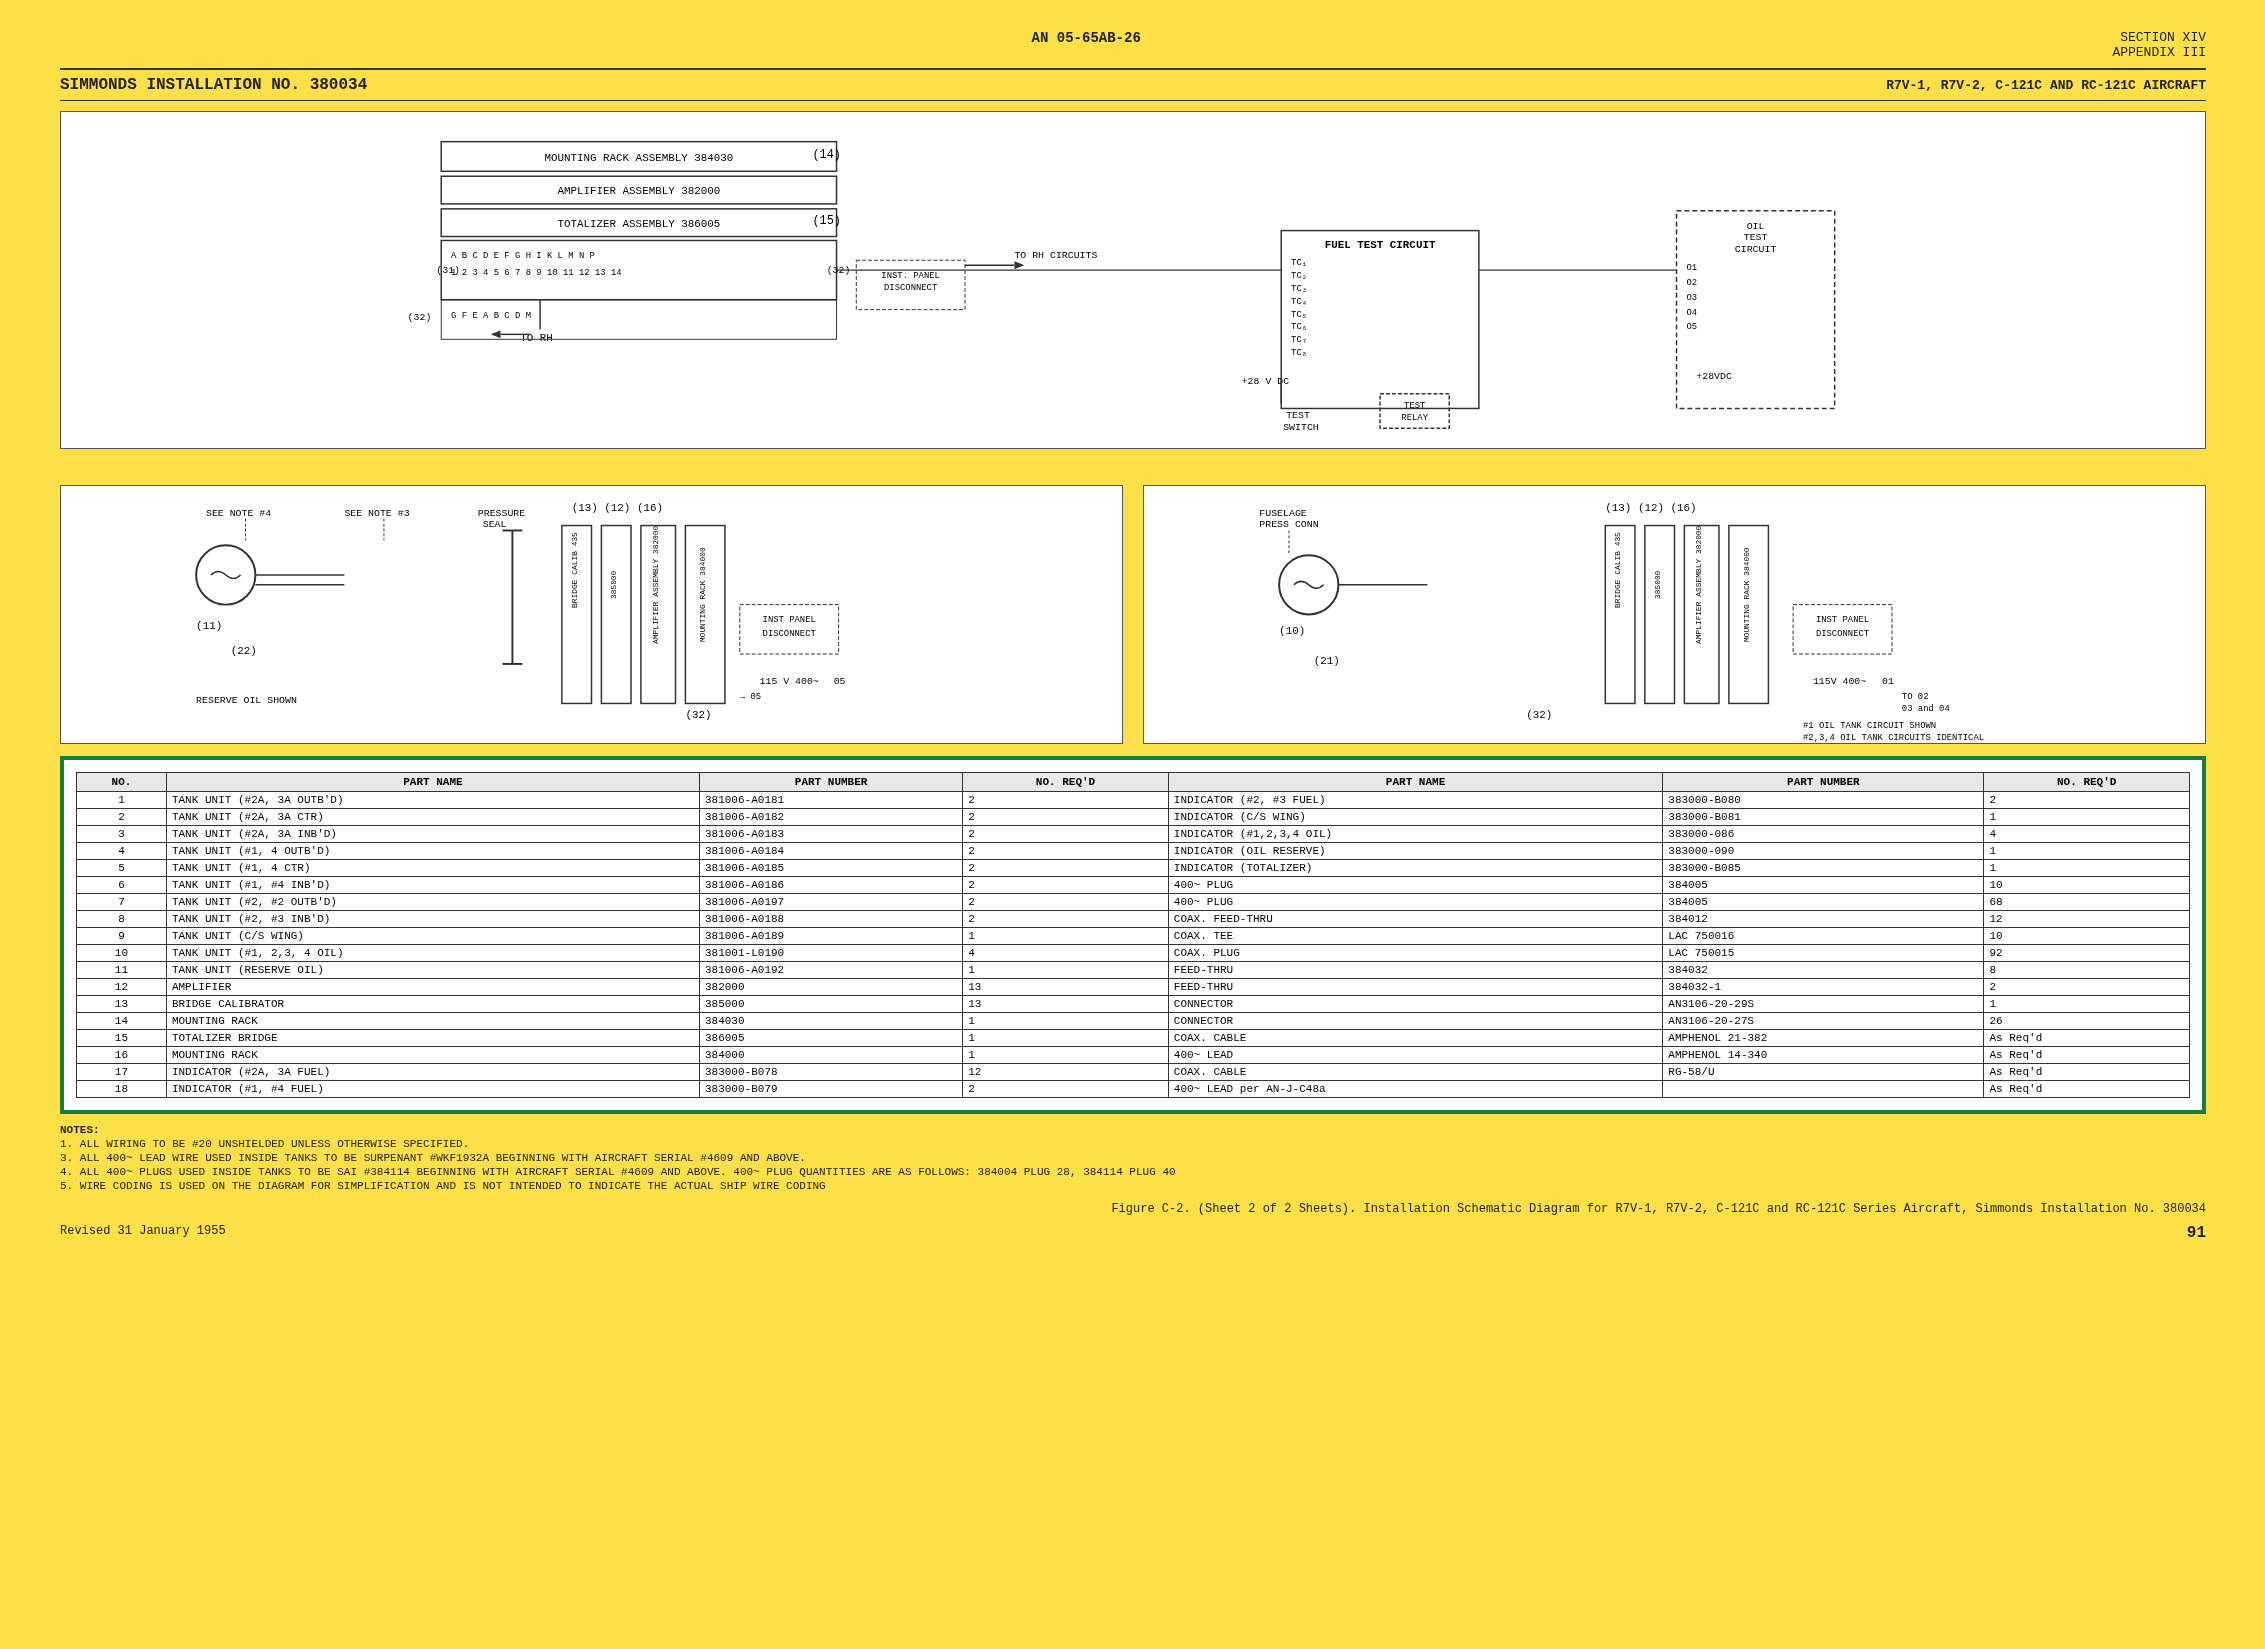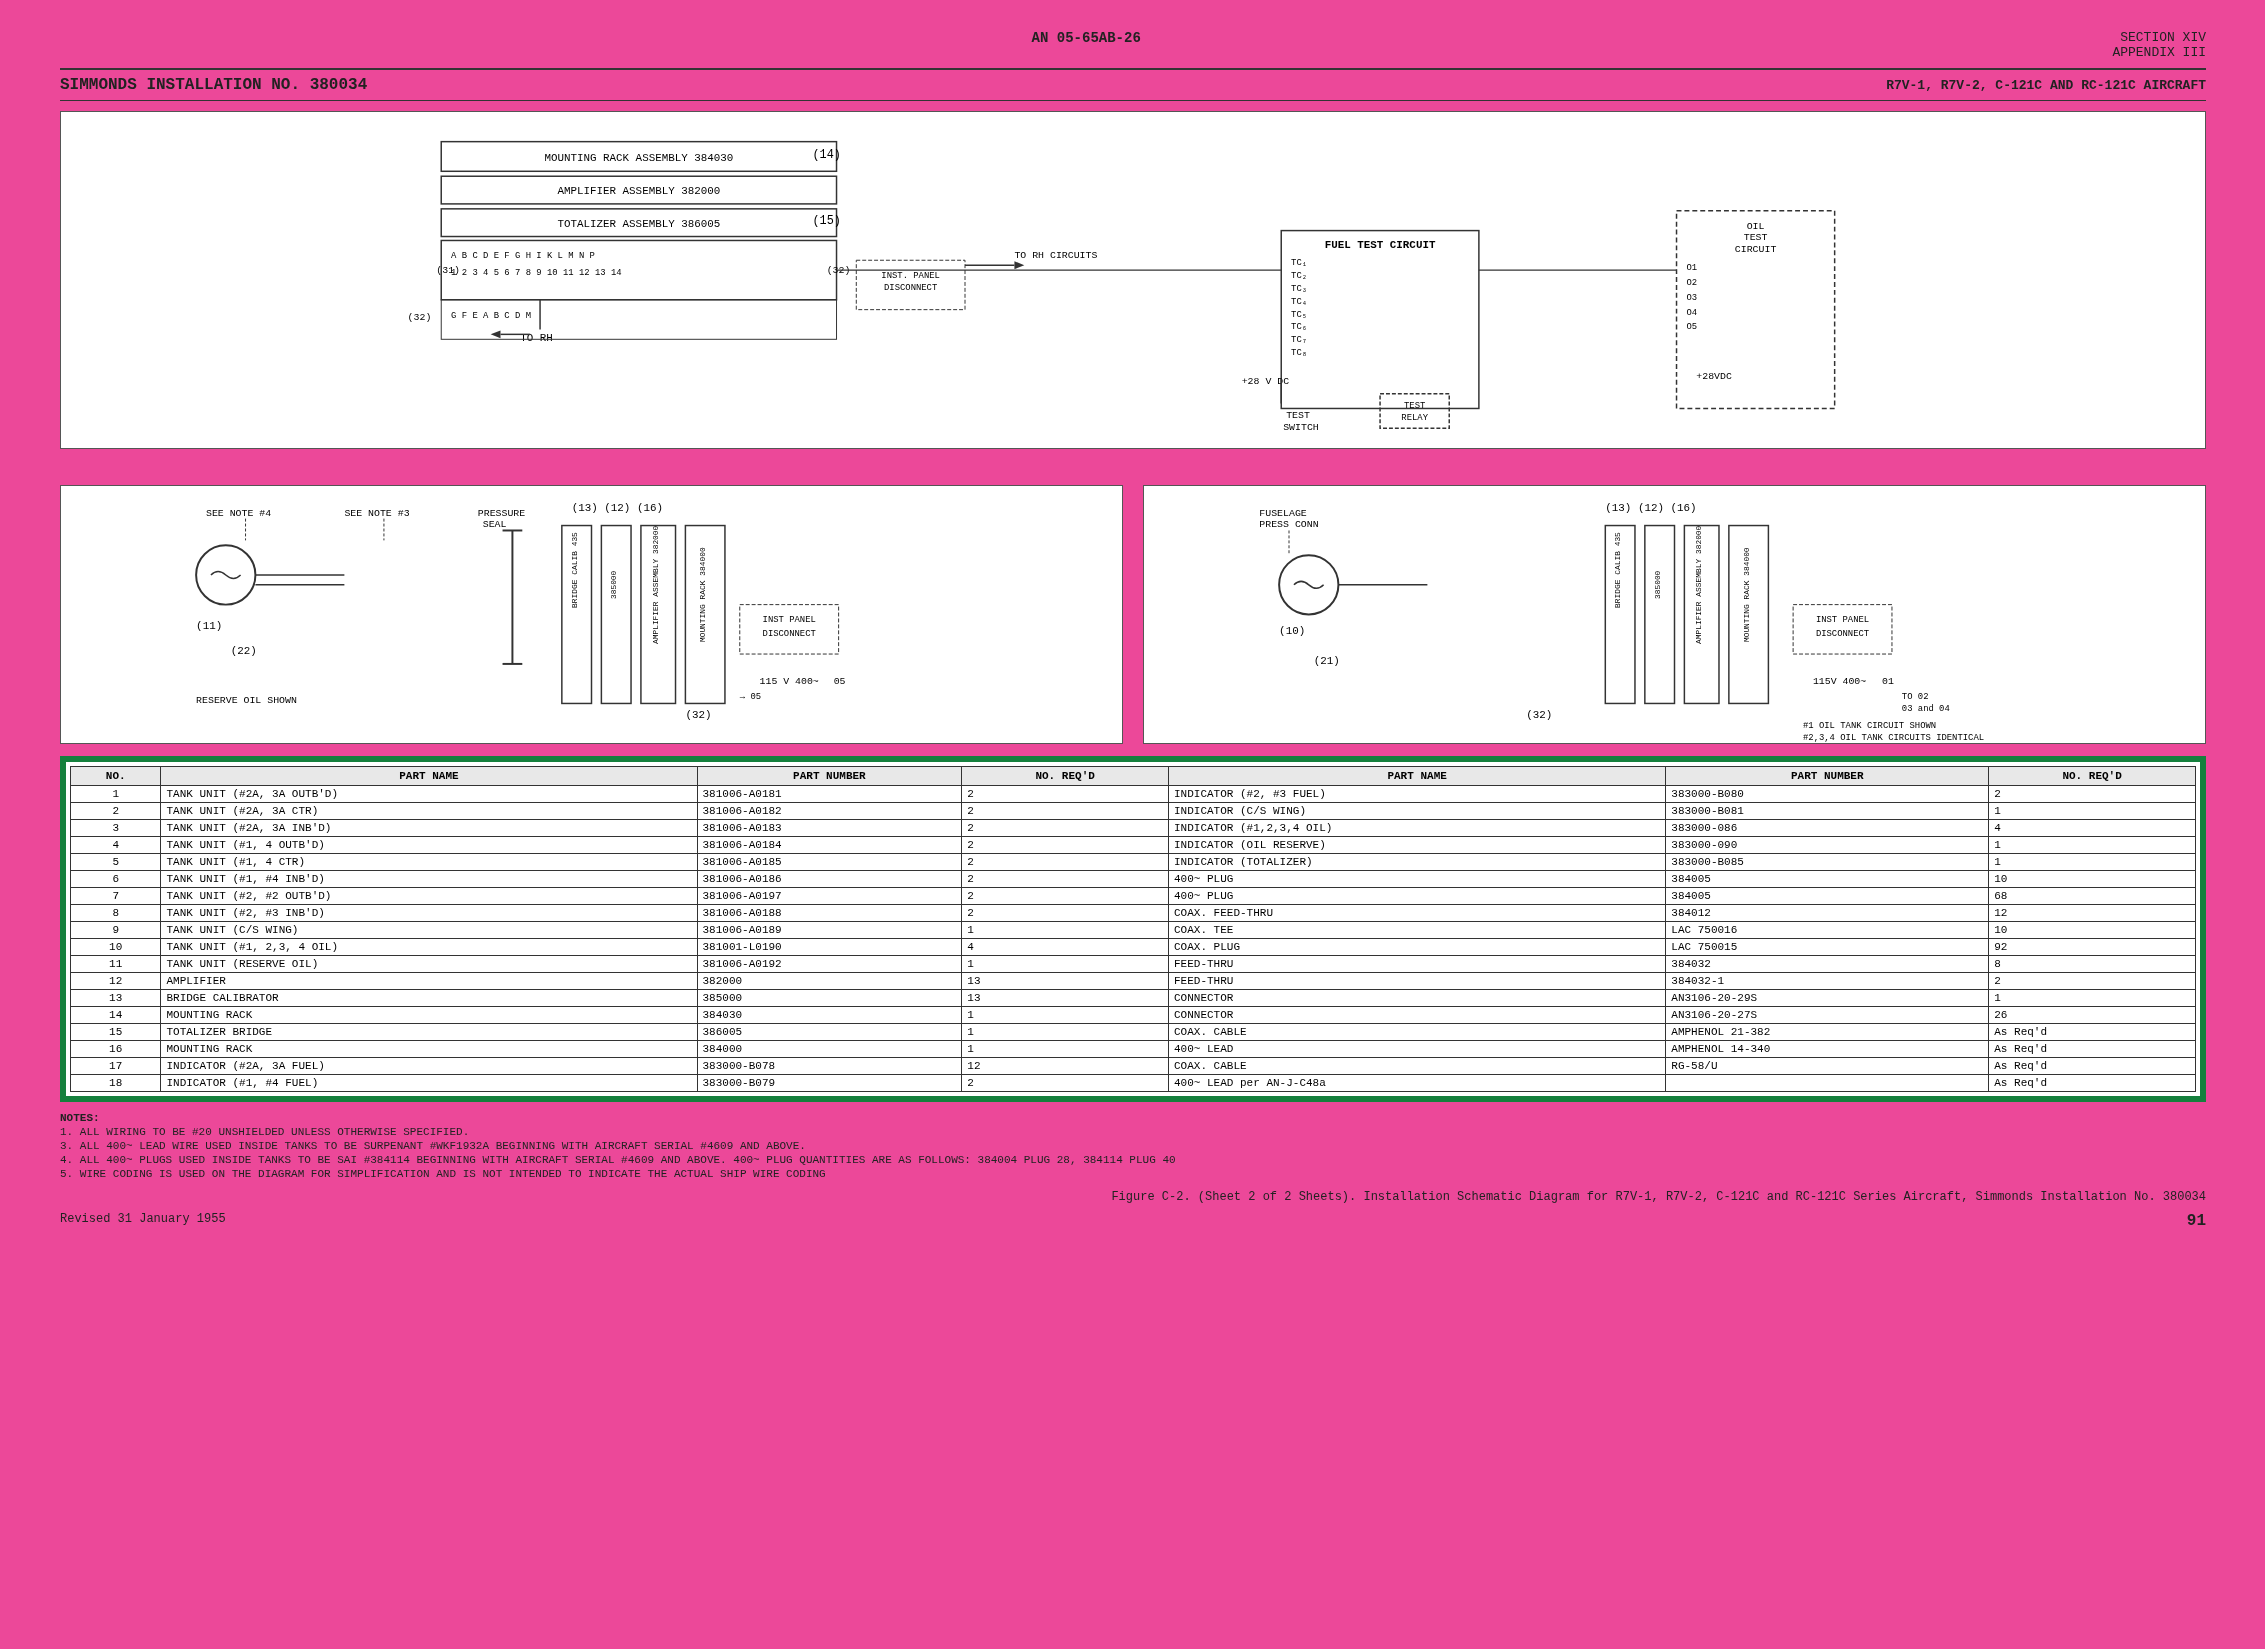--- a/index.html
+++ b/index.html
@@ -7,21 +7,21 @@
       width: 2266px;
       height: 1650px;
       background: #f5f0e8;
       font-family: 'Courier New', Courier, monospace;
       position: relative;
       overflow: hidden;
     }
     .page {
       width: 2266px;
       height: 1650px;
-      background: #ec4899;
+      background: #fde047;
       position: relative;
       padding: 30px 60px;
     }
     .header-section {
       display: flex;
       justify-content: space-between;
       align-items: flex-start;
       margin-bottom: 8px;
     }
     .header-left {
@@ -86,22 +86,22 @@
     }
     .bottom-diagram-right {
       border: 1px solid #555;
       background: #fff;
       flex: 1;
       height: 259px;
       position: relative;
     }
     .parts-table-section {
       background: #fff;
-      border: 6px solid #15803d;
-      padding: 4px;
+      border: 4px solid #15803d;
+      padding: 12px;
     }
     .parts-table {
       width: 100%;
       border-collapse: collapse;
       font-size: 11px;
     }
     .parts-table th {
       border: 1px solid #333;
       padding: 3px 5px;
       background: #e8e8e8;

